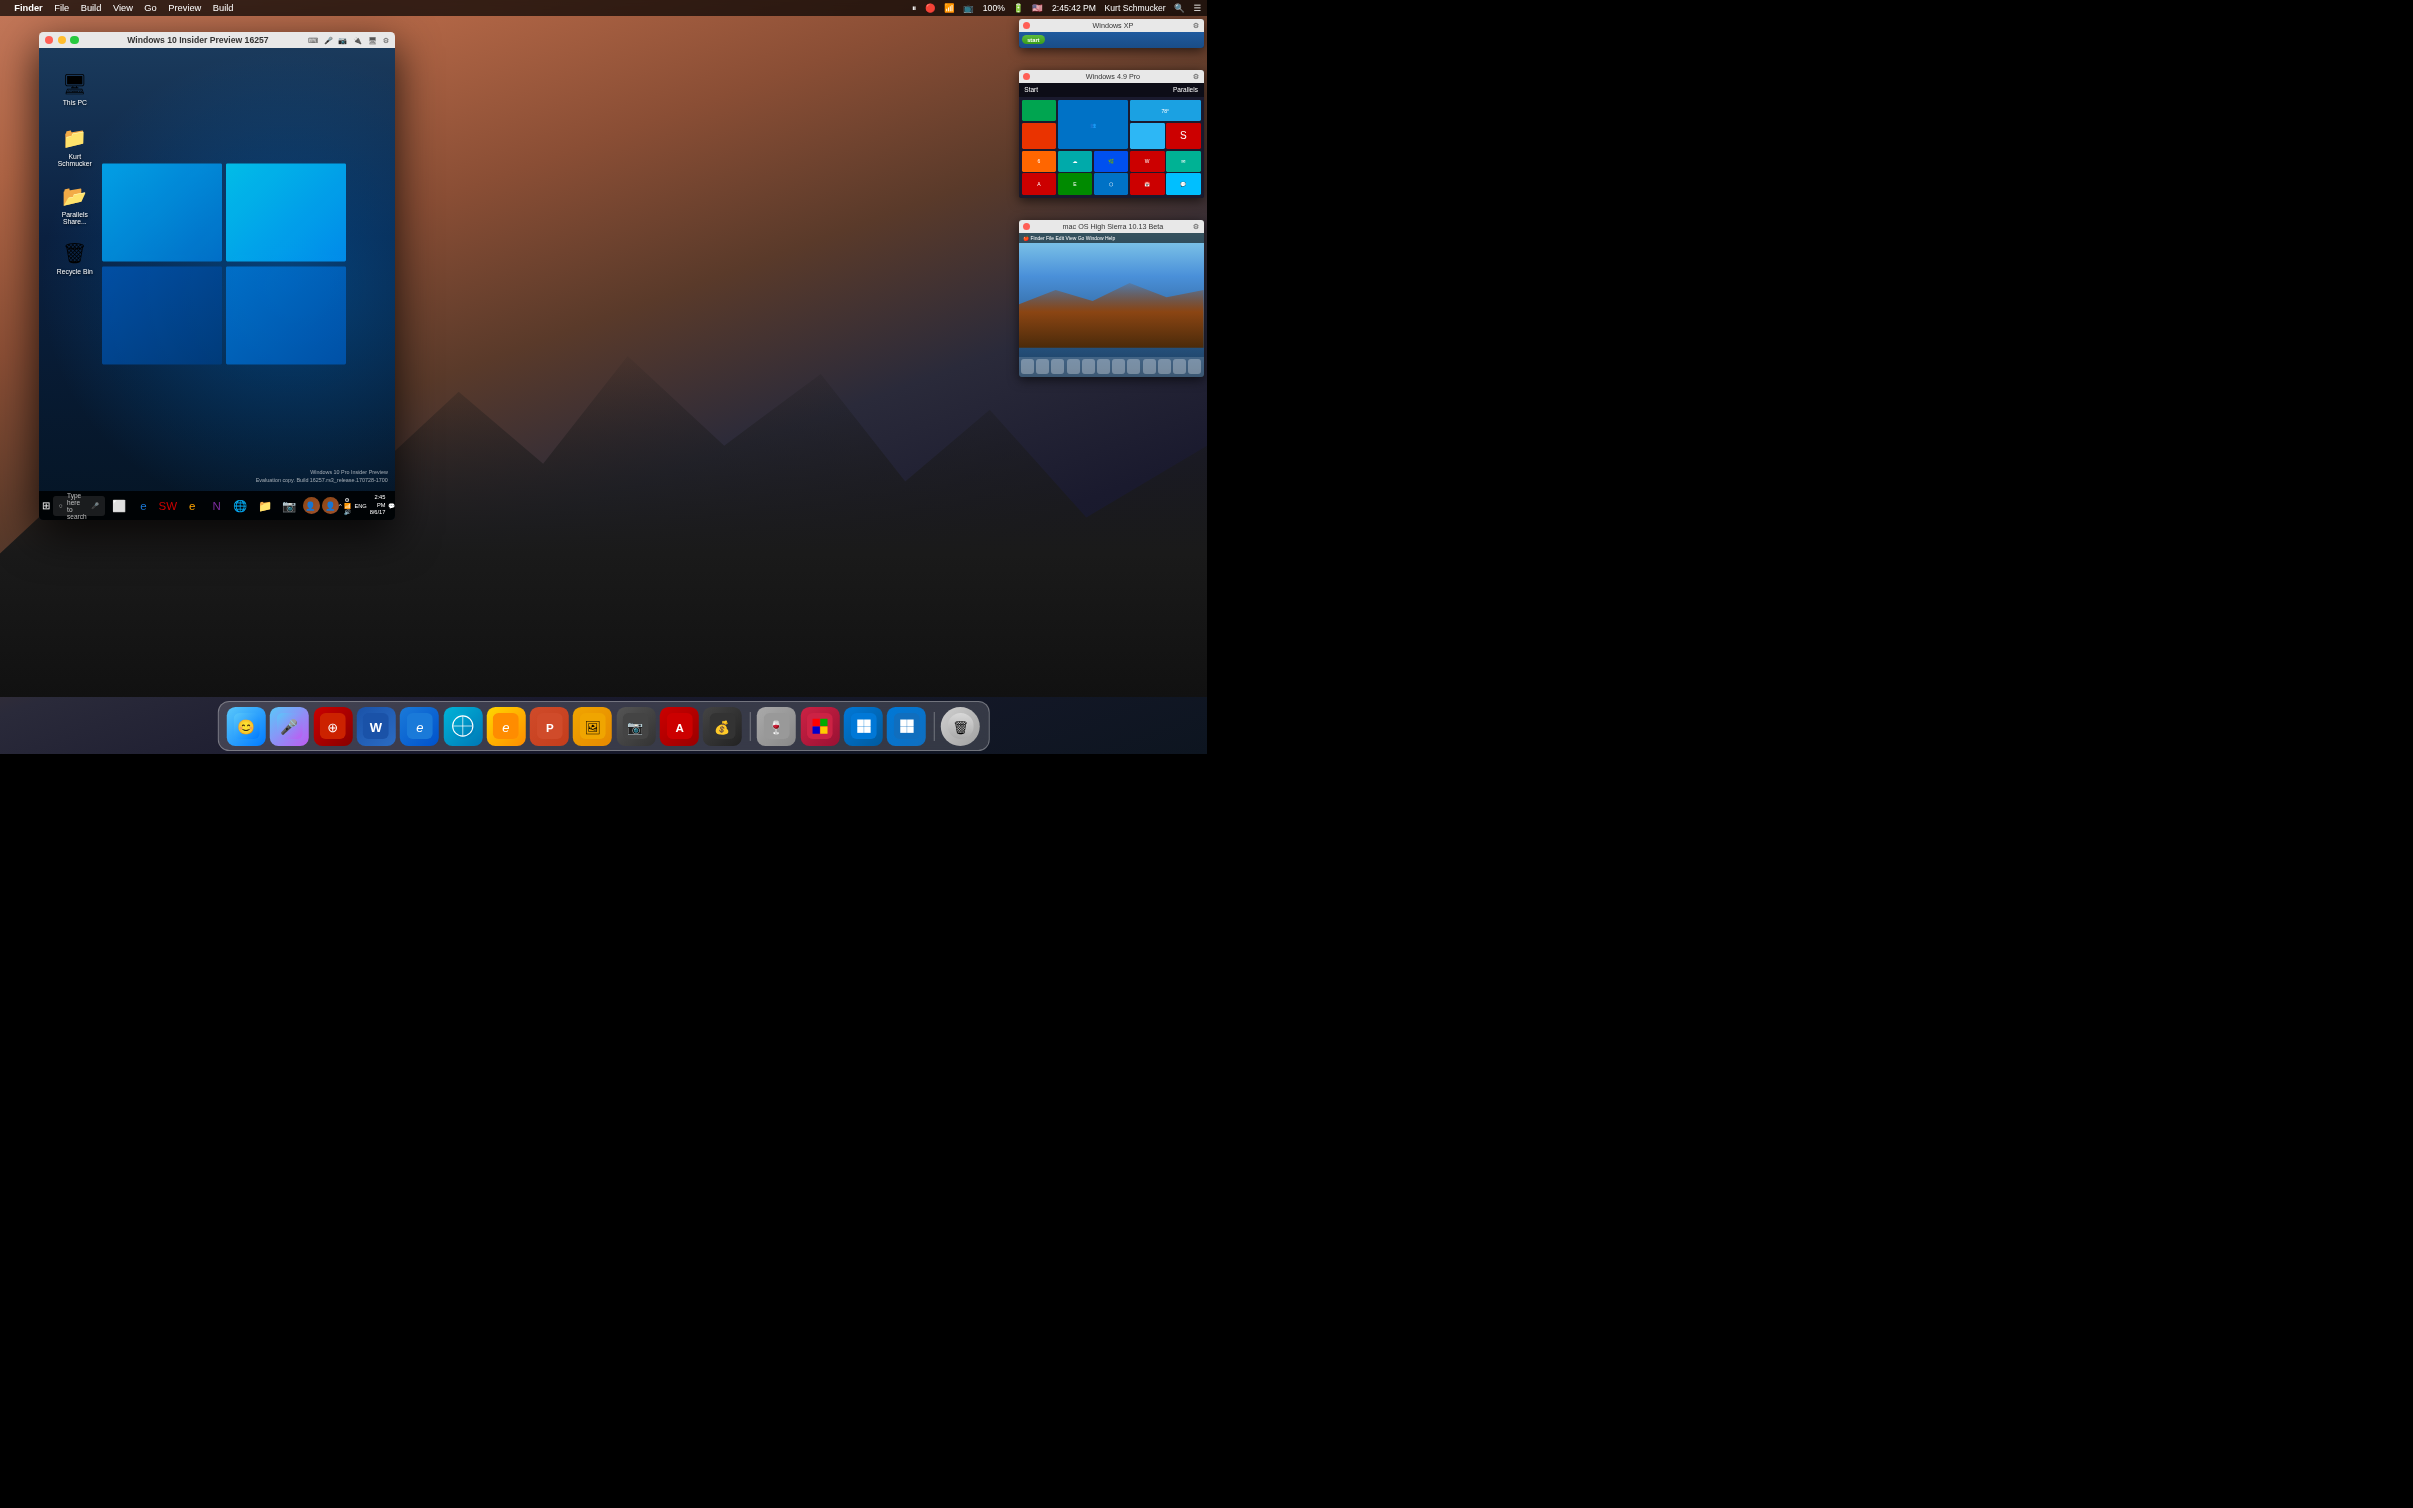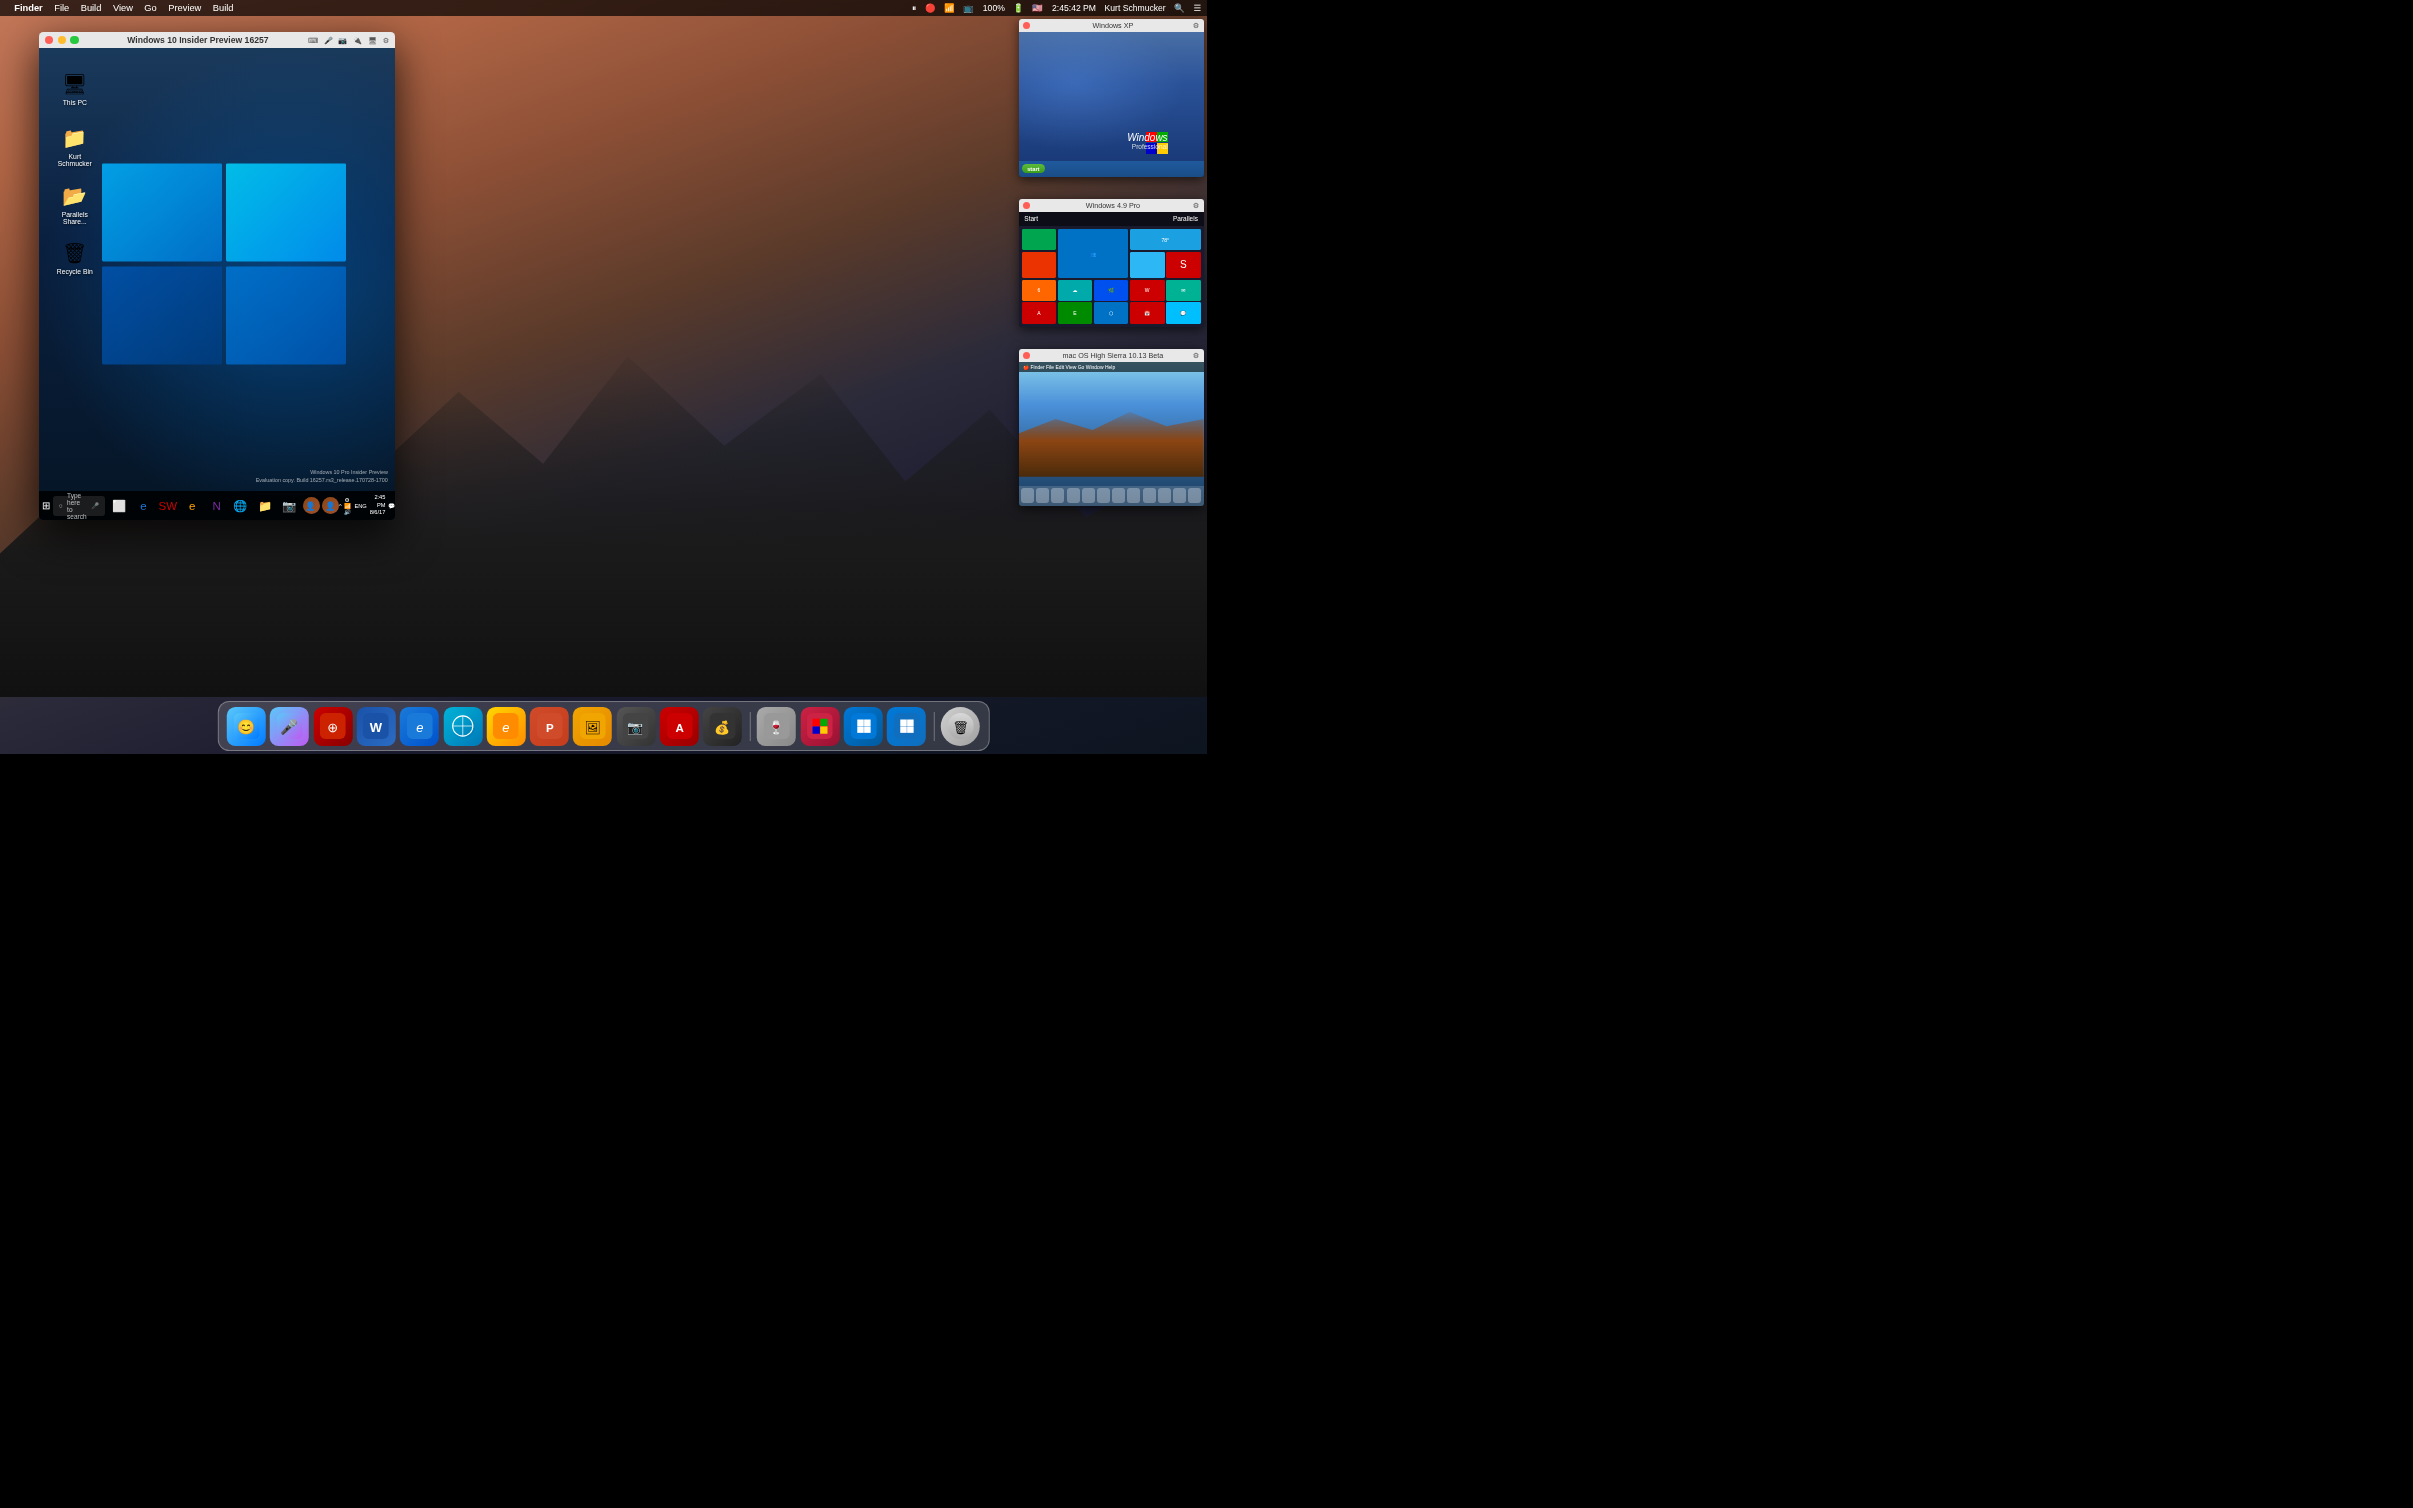--- a/index.html
+++ b/index.html
@@ -634,32 +634,20 @@
 
   <div id="right-vms">
 
     <div class="vm-thumbnail">
       <div class="vm-thumb-titlebar">
         <div class="vm-thumb-close"></div>
         <div class="vm-thumb-title">Windows XP</div>
         <div class="vm-thumb-settings">⚙</div>
       </div>
       <div class="vm-thumb-content">
-        <div class="wxp-content">
-          <div class="wxp-flag">
-            <div></div>
-              <div></div>
-              <div></div>
-              <div></div>
-          </div>
-          <div class="wxp-logo" style="position:absolute;bottom:18px;right:36px;font-size:10px;color:white;font-style:italic">
-            <span>Windows</span>
-          </div>
-          <div style="position:absolute;bottom:10.8px;right:36px;font-size:6.5px;color:rgba(255,255,255,0.8)">Professional</div>
-        </div>
         <div class="wxp-taskbar">
           <div class="wxp-start">start</div>
         </div>
       </div>
     </div>
 
     <div class="vm-thumbnail">
       <div class="vm-thumb-titlebar">
         <div class="vm-thumb-close"></div>
         <div class="vm-thumb-title">Windows 4.9 Pro</div>

